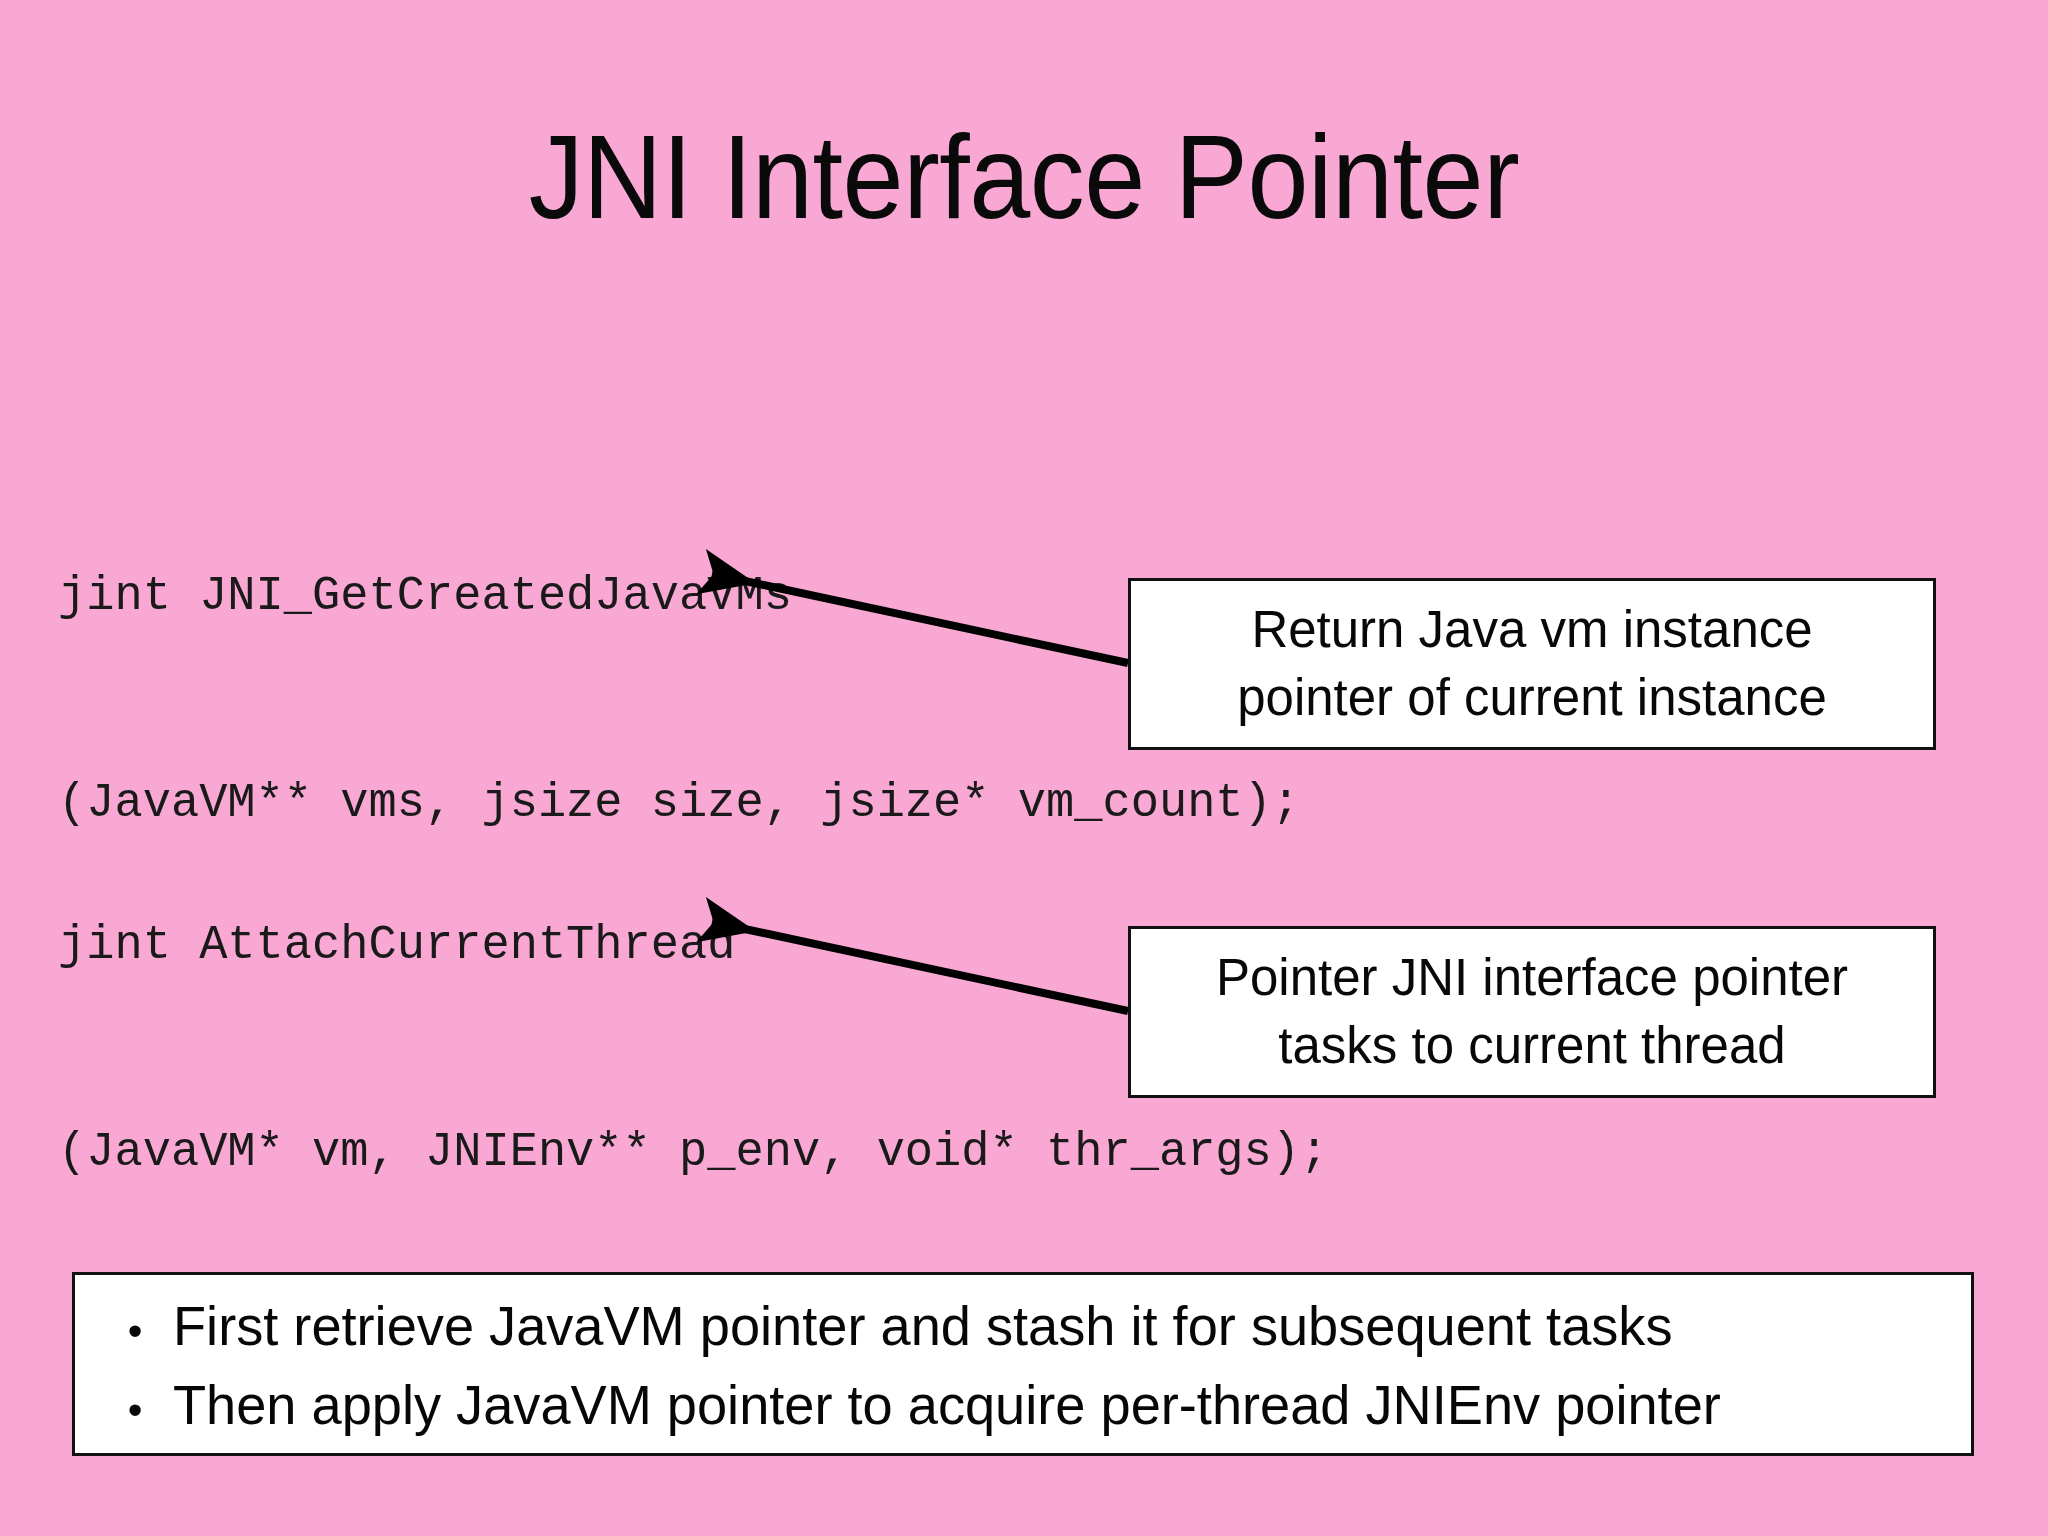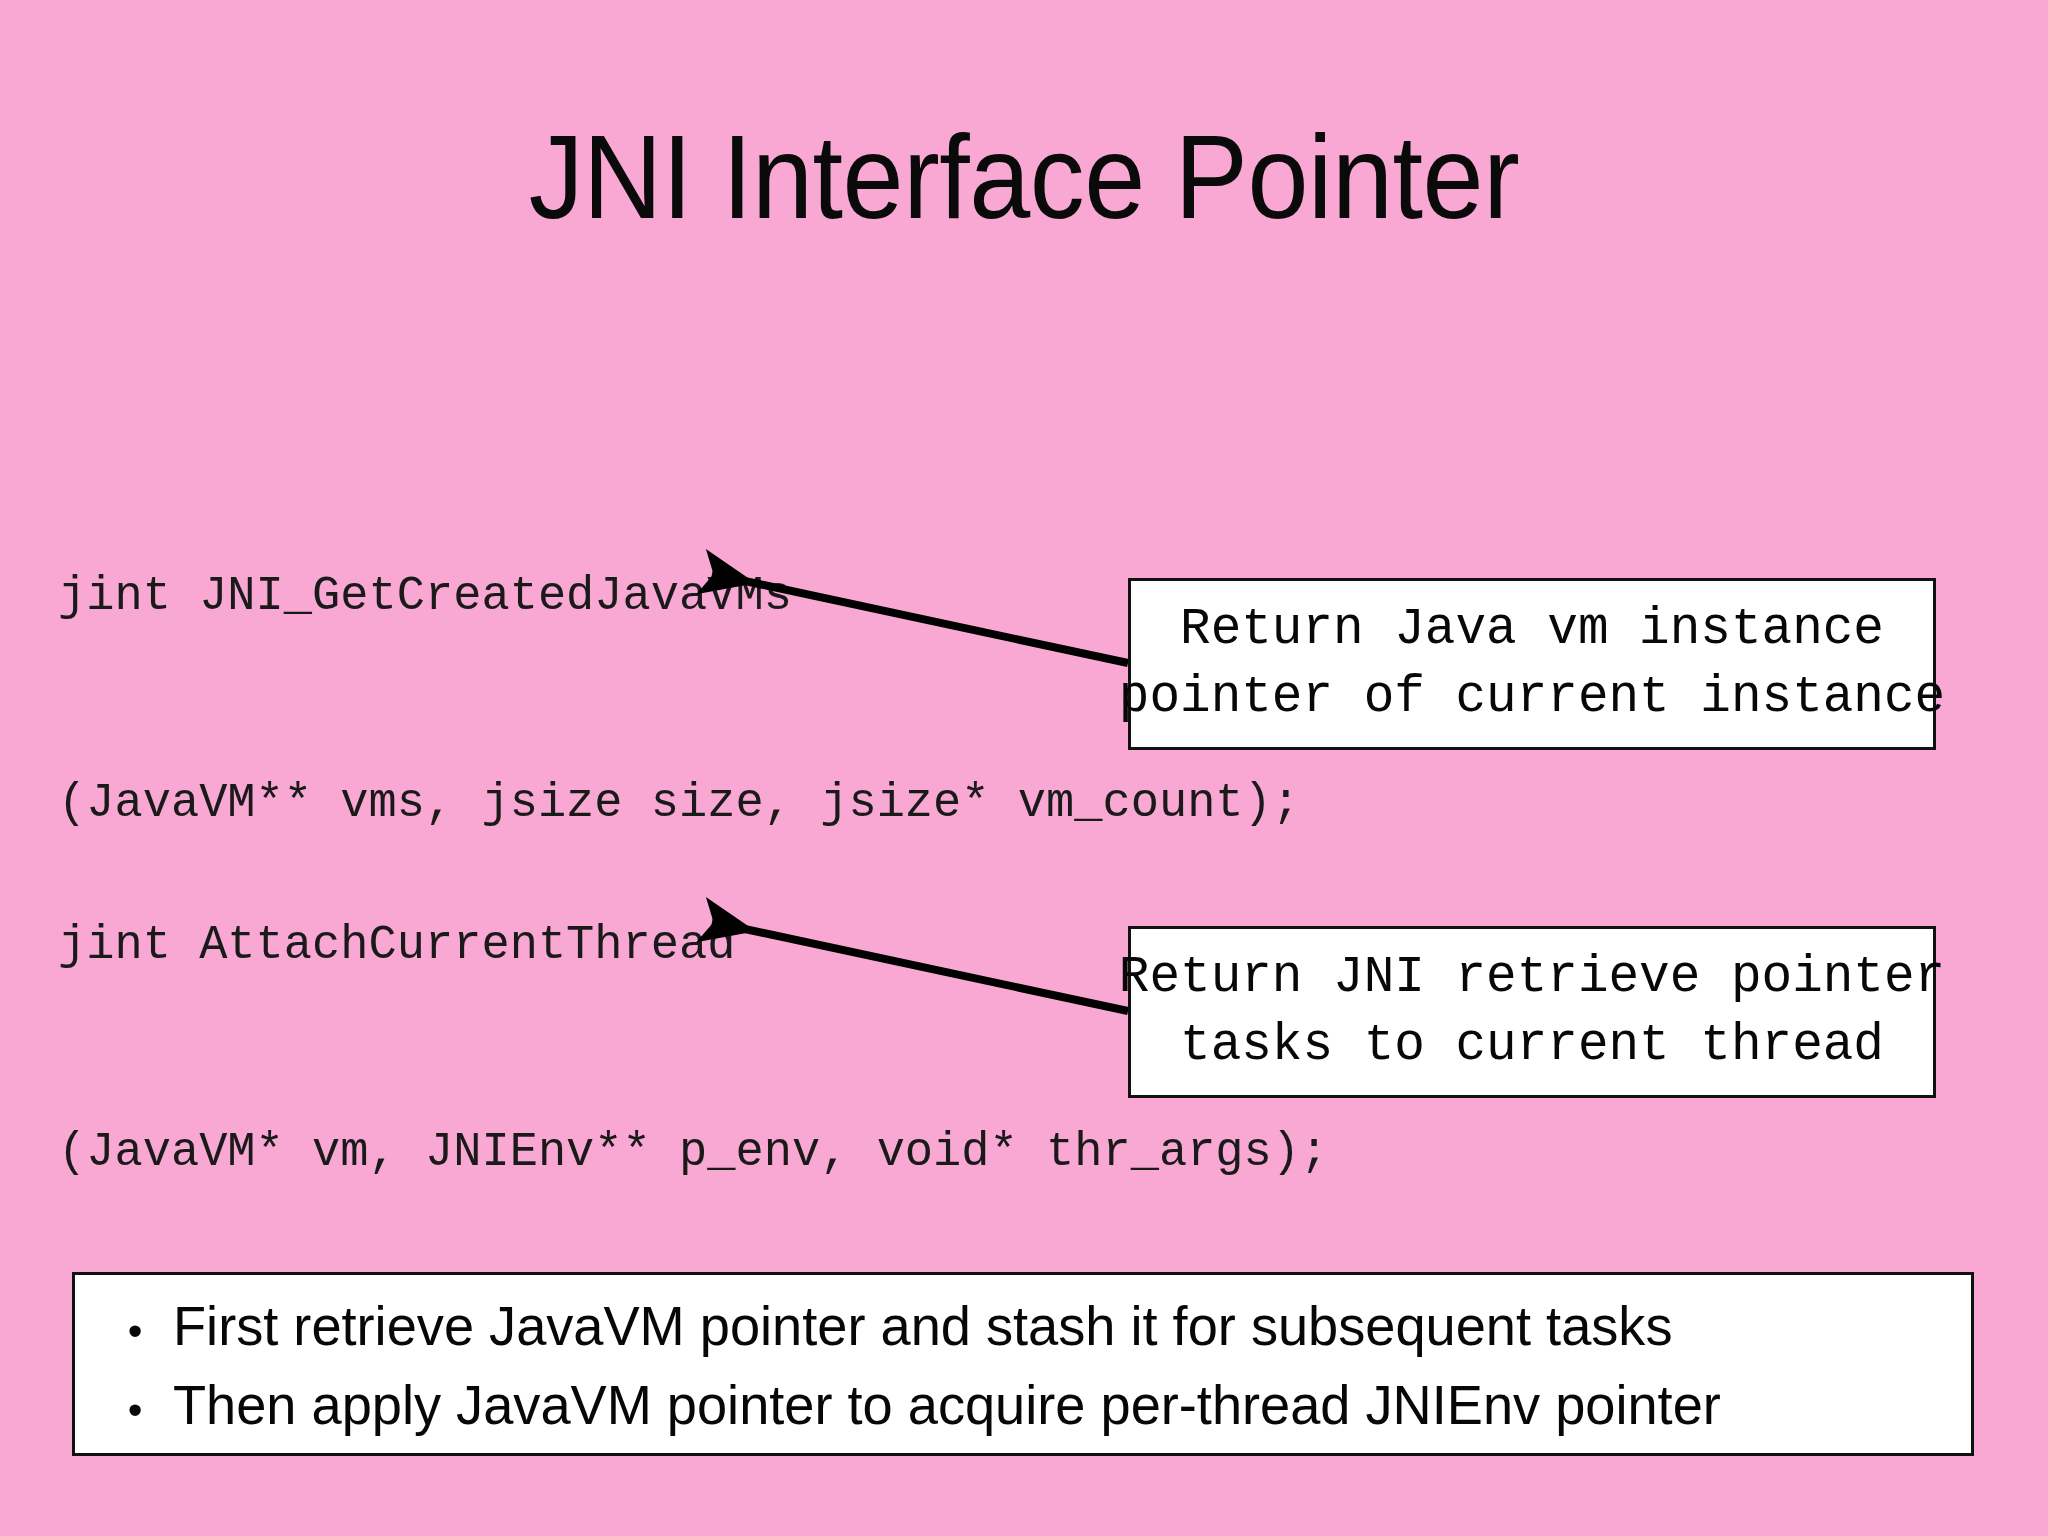--- a/index.html
+++ b/index.html
@@ -54,21 +54,21 @@
   
   .callout-box {
     position: absolute;
     border: 3px solid #111111;
     background: #ffffff;
     box-sizing: border-box;
     display: flex;
     flex-direction: column;
     align-items: center;
     justify-content: center;
-    font-family: Liberation Mono, monospace;
+    font-family: Liberation Sans, sans-serif;
     font-weight: 400;
     font-size: 51px;
     line-height: 68px;
     color: #080808;
     text-align: center;
     white-space: nowrap;
   }
   #callout-1 {
     left: 1128px;
     top: 578px;
@@ -159,21 +159,21 @@
   <svg class="arrow-svg" id="arrow-2" width="450" height="125" viewBox="0 0 450 125">
     <defs>
       <marker id="head2" markerWidth="7" markerHeight="7" refX="5.6" refY="3.5" orient="auto">
         <path d="M0,3.5 L7,0.6 L5.4,3.5 L7,6.4 Z" fill="#000000"></path>
       </marker>
     </defs>
     <line x1="438" y1="108" x2="22" y2="19" stroke="#000000" stroke-width="8" marker-end="url(#head2)"></line>
   </svg>
 
   <div class="callout-box" id="callout-2">
-    <span class="callout-line">Return JNI retrieve pointer</span>
+    <span class="callout-line">Pointer JNI interface pointer</span>
     <span class="callout-line">tasks to current thread</span>
   </div>
 
   <div id="summary-box">
     <div class="bullet-row">
       <span class="bullet-marker">•</span>
       <span class="bullet-text">First retrieve JavaVM pointer and stash it for subsequent tasks</span>
     </div>
     <div class="bullet-row">
       <span class="bullet-marker">•</span>

